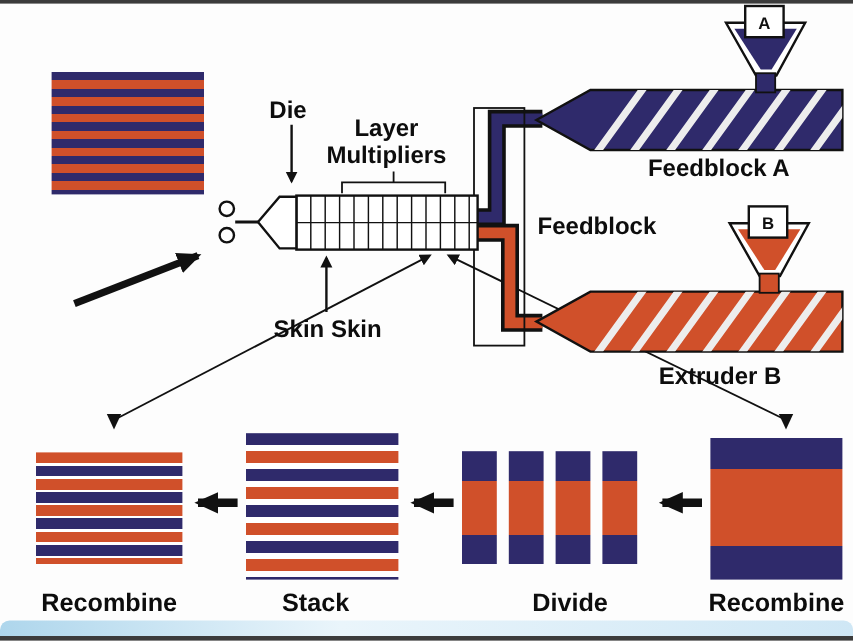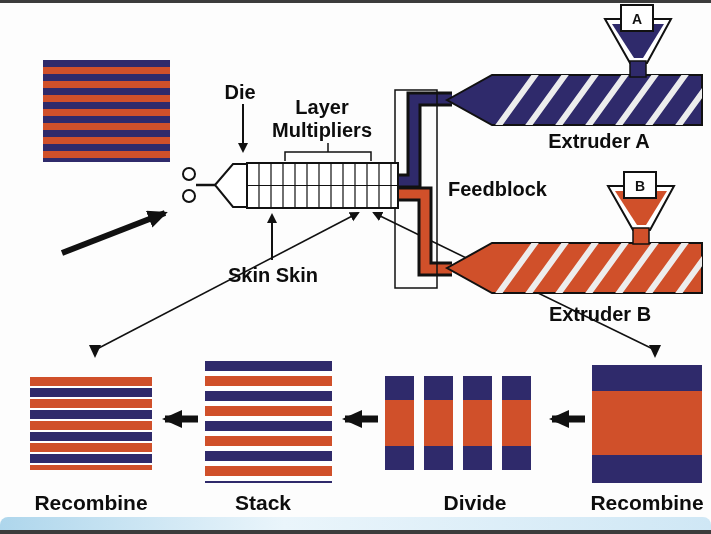--- a/index.html
+++ b/index.html
@@ -118,21 +118,21 @@
     <div class="divide-strip"></div>
     <div class="divide-strip"></div>
     <div class="divide-strip"></div>
   </div>
   <div class="swatch feedstream-swatch"></div>
 
   <div class="label c" style="left:240px; top:78px;">Die</div>
   <div class="label c wrap" style="left:322px; top:93px;">Layer Multipliers</div>
   <div class="label c" style="left:273px; top:261px;">Skin Skin</div>
   <div class="label" style="left:448px; top:175px;">Feedblock</div>
-  <div class="label c" style="left:599px; top:127px;">Extruder A</div>
+  <div class="label c" style="left:599px; top:127px;">Feedblock A</div>
   <div class="label c" style="left:600px; top:300px;">Extruder B</div>
   <div class="label c big" style="left:91px; top:488px;">Recombine</div>
   <div class="label c big" style="left:263px; top:488px;">Stack</div>
   <div class="label c big" style="left:475px; top:488px;">Divide</div>
   <div class="label c big" style="left:647px; top:488px;">Recombine</div>
 
   <div class="bottom-strip"></div>
 </div>
 
 </body></html>

